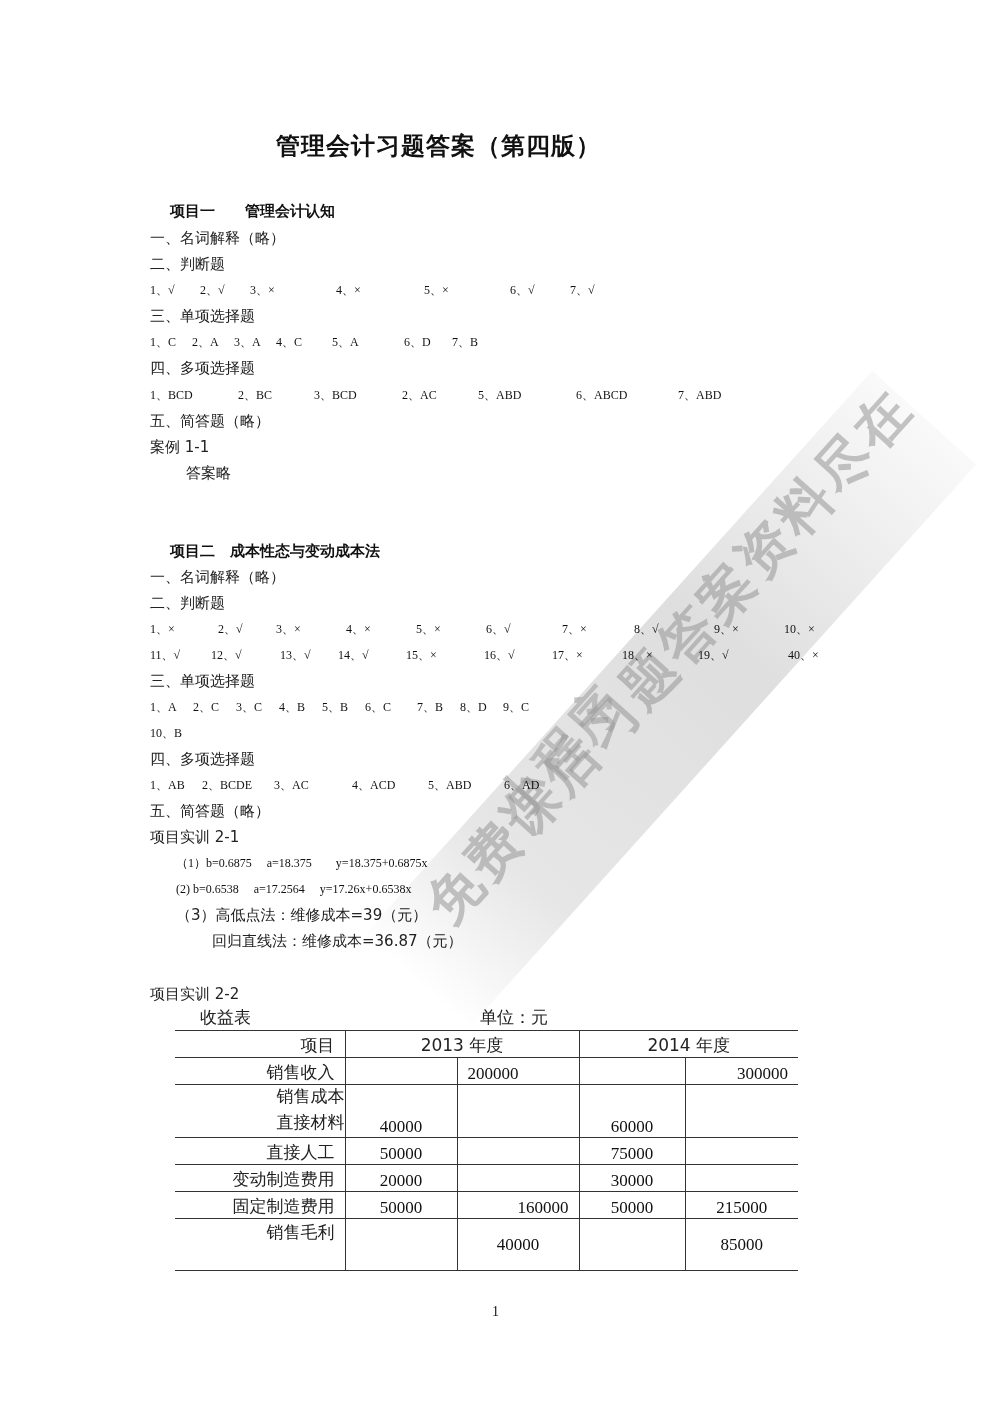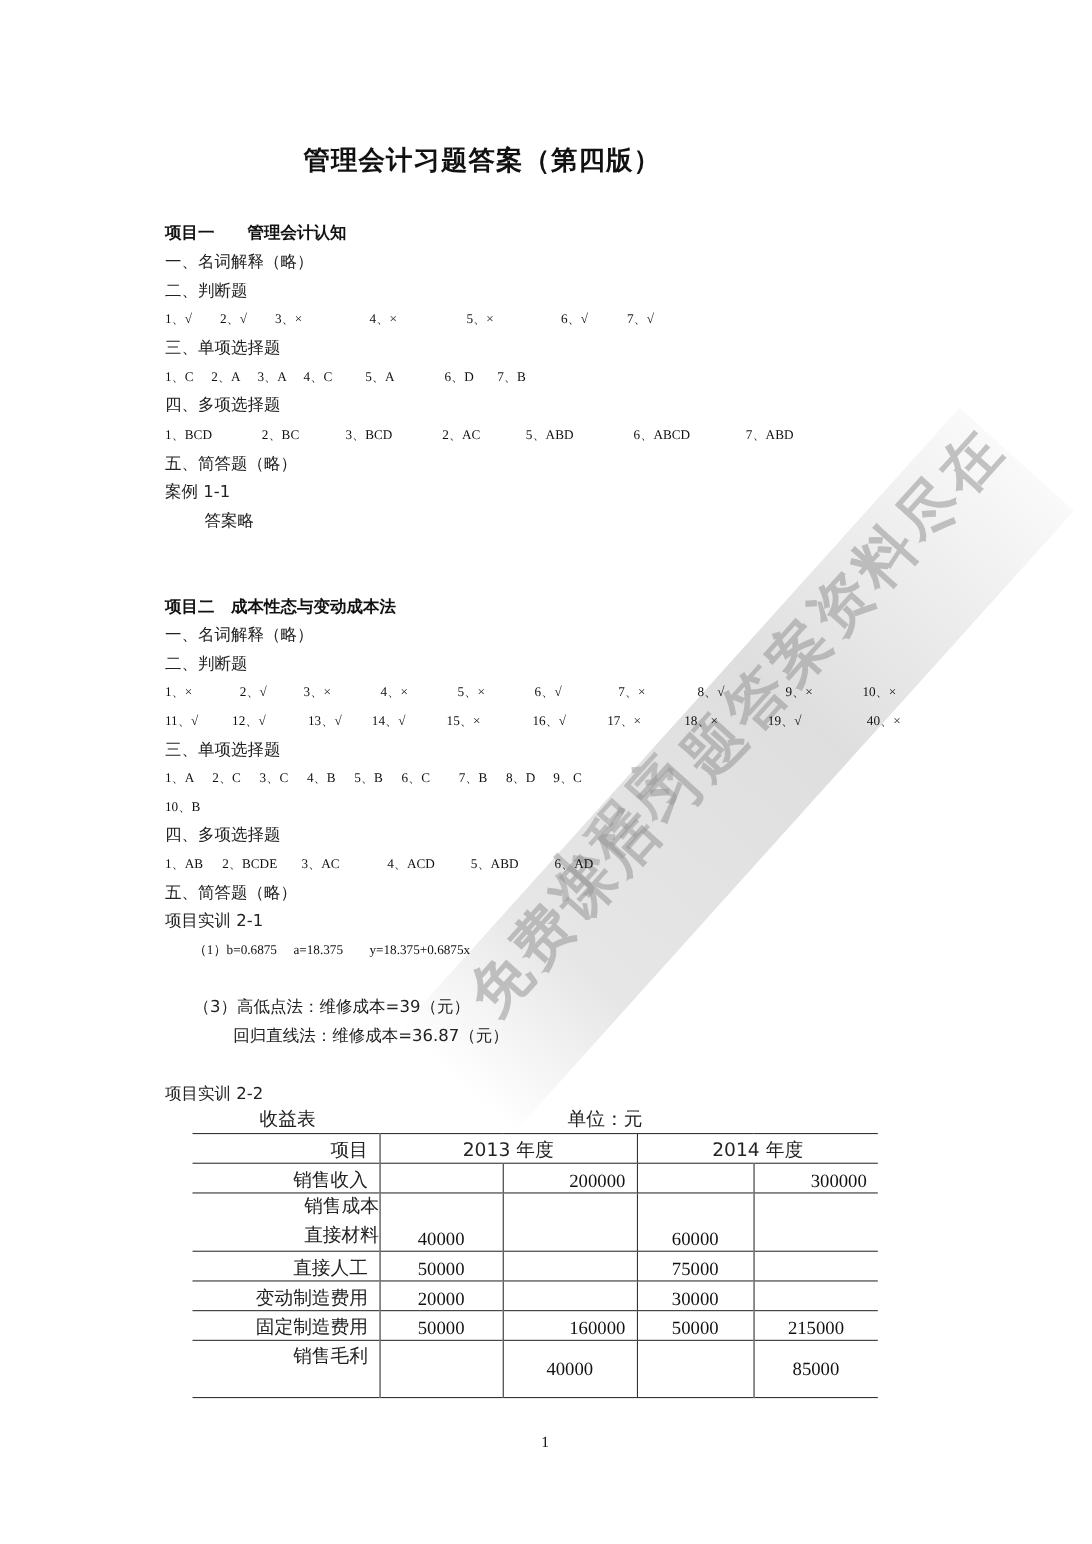--- a/index.html
+++ b/index.html
@@ -2,21 +2,21 @@
 <html><head>
   <meta charset="utf-8">
   <style>
     html, body { margin: 0; padding: 0; background: #ffffff; }
     body { width: 993px; height: 1404px; position: relative; overflow: hidden;
       font-family: "Liberation Serif", "DejaVu Serif", serif; color: #111; }
     .page { position: absolute; left: 0; top: 0; width: 993px; height: 1404px; }
     .title { position: absolute; left: 276px; top: 130px; font-size: 24px; font-weight: bold;
       letter-spacing: 1px; font-family: "DejaVu Sans", sans-serif; color: #111; }
     .line { position: absolute; left: 150px; font-size: 12px; line-height: 20px; white-space: nowrap; }
-    .h2 { font-weight: bold; font-family: "DejaVu Sans", sans-serif; font-size: 15px; }
+    .h2 { font-weight: bold; font-family: "DejaVu Sans", sans-serif; font-size: 15px; margin-left: 20px; }
     .sec { font-family: "DejaVu Sans", sans-serif; font-size: 15px; color: #222; }
     .ans span { display: inline-block; }
     .ind1 { left: 176px; }
     .ind2 { left: 186px; }
     .ind3 { left: 212px; text-align: center; }
     .watermark { position: absolute; left: 230px; top: 300px; width: 820px; height: 650px;
       pointer-events: none; }
     .wm-band { position: absolute; left: 60px; top: 330px; width: 760px; height: 140px;
       background: linear-gradient(90deg, rgba(200,200,200,0) 0%, rgba(200,200,200,0.45) 20%, rgba(190,190,190,0.5) 60%, rgba(200,200,200,0.1) 100%);
       transform: rotate(-48deg); transform-origin: center; }
@@ -26,21 +26,21 @@
     .wm-text2 { position: absolute; left: 30px; top: 420px; width: 600px; text-align: center;
       transform: rotate(-48deg); font-size: 50px; font-weight: bold; color: rgba(150,150,150,0.5);
       font-family: "DejaVu Sans", sans-serif; letter-spacing: 4px; white-space: nowrap; }
     table.income { position: absolute; left: 175px; top: 1030px; border-collapse: collapse;
       font-size: 17px; font-family: "Liberation Serif", serif; }
     table.income td { border-left: 1px solid #333; padding: 0 10px; height: 26px; vertical-align: bottom; text-align: right; }
     table.income td:first-child { border-left: none; }
     table.income tr { border-bottom: 1px solid #333; }
     table.income tr.top { border-top: 1px solid #333; }
     .cn { font-family: "DejaVu Sans", sans-serif; font-size: 17px; color: #222; }
-    .tbl-caption { position: absolute; top: 1006px; font-size: 17px; font-family: "DejaVu Sans", sans-serif; color: #222; margin-left: 36px; }
+    .tbl-caption { position: absolute; top: 1006px; font-size: 17px; font-family: "DejaVu Sans", sans-serif; color: #222; }
     .pagenum { position: absolute; left: 492px; top: 1304px; font-size: 14px; }
   </style>
 </head>
 <body>
 
 <div class="page">
 
   <div class="watermark">
     <div class="wm-band"></div>
     <div class="wm-text">免费课后习题答案资料尽在</div>
@@ -84,20 +84,21 @@
     <span>10、B</span>
   </div>
   <div class="line sec" style="top:749px">四、多项选择题</div>
   <div class="line ans" style="top:775px">
     <span style="width:52px">1、AB</span><span style="width:72px">2、BCDE</span><span style="width:78px">3、AC</span><span style="width:76px">4、ACD</span><span style="width:76px">5、ABD</span><span>6、AD</span>
   </div>
   <div class="line sec" style="top:801px">五、简答题（略）</div>
 
   <div class="line sec" style="top:827px">项目实训 2-1</div>
   <div class="line ind1" style="top:853px">（1）b=0.6875　 a=18.375　　y=18.375+0.6875x</div>
+  <div class="line ind1" style="top:879px">(2) b=0.6538　 a=17.2564　 y=17.26x+0.6538x</div>
   <div class="line ind1 sec" style="top:905px">（3）高低点法：维修成本=39（元）</div>
   <div class="line ind3 sec" style="top:931px">回归直线法：维修成本=36.87（元）</div>
 
   <div class="line sec" style="top:984px">项目实训 2-2</div>
   <div class="tbl-caption" style="left:200px">收益表</div>
   <div class="tbl-caption" style="left:480px">单位：元</div>
 
   <table class="income">
     <colgroup>
       <col style="width:170px">
@@ -108,21 +109,21 @@
     </colgroup>
     <tbody>
         <tr class="top">
       <td class="cn">项目</td>
       <td class="cn" colspan="2" style="text-align:center">2013 年度</td>
       <td class="cn" colspan="2" style="text-align:center">2014 年度</td>
     </tr>
     <tr>
       <td class="cn">销售收入</td>
       <td></td>
-      <td style="text-align:right">200000</td>
+      <td style="text-align:left">200000</td>
       <td></td>
       <td style="text-align:right">300000</td>
     </tr>
     <tr>
       <td style="padding:0">
         <div class="cn" style="height:26px;padding-left:10px">销售成本</div>
         <div class="cn" style="height:26px;padding-left:30px">直接材料</div>
       </td>
       <td style="vertical-align:bottom;text-align:center">40000</td>
       <td></td>

